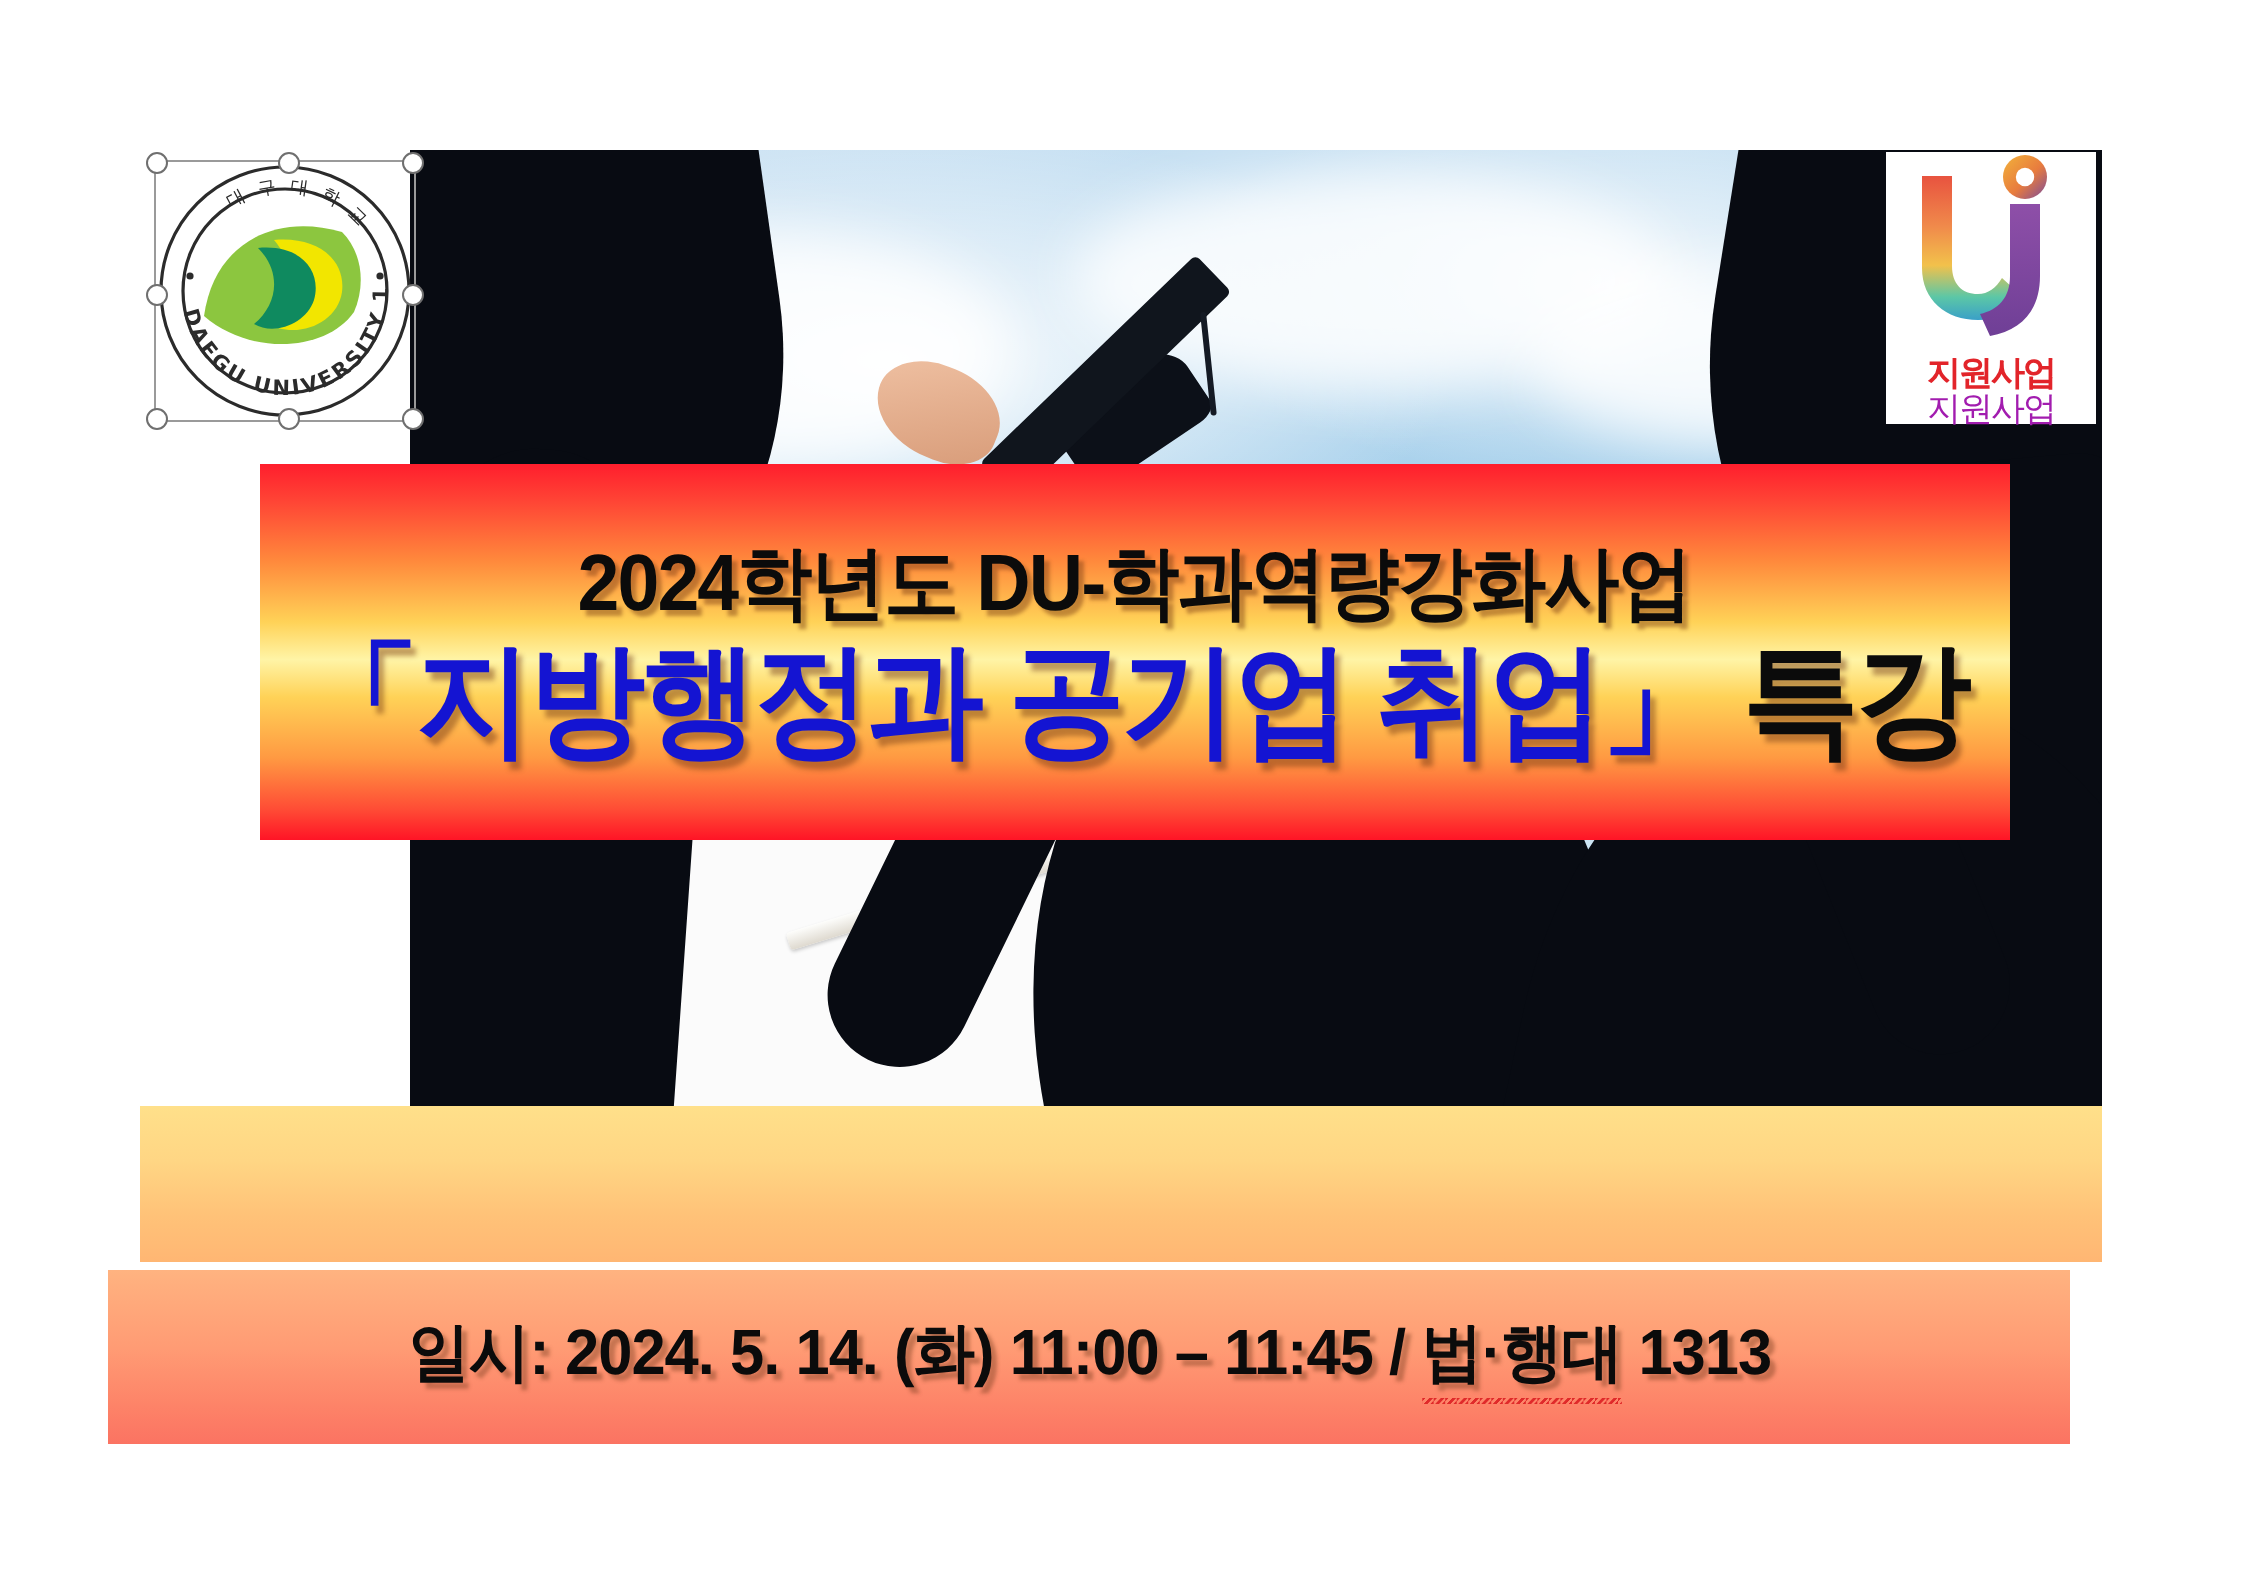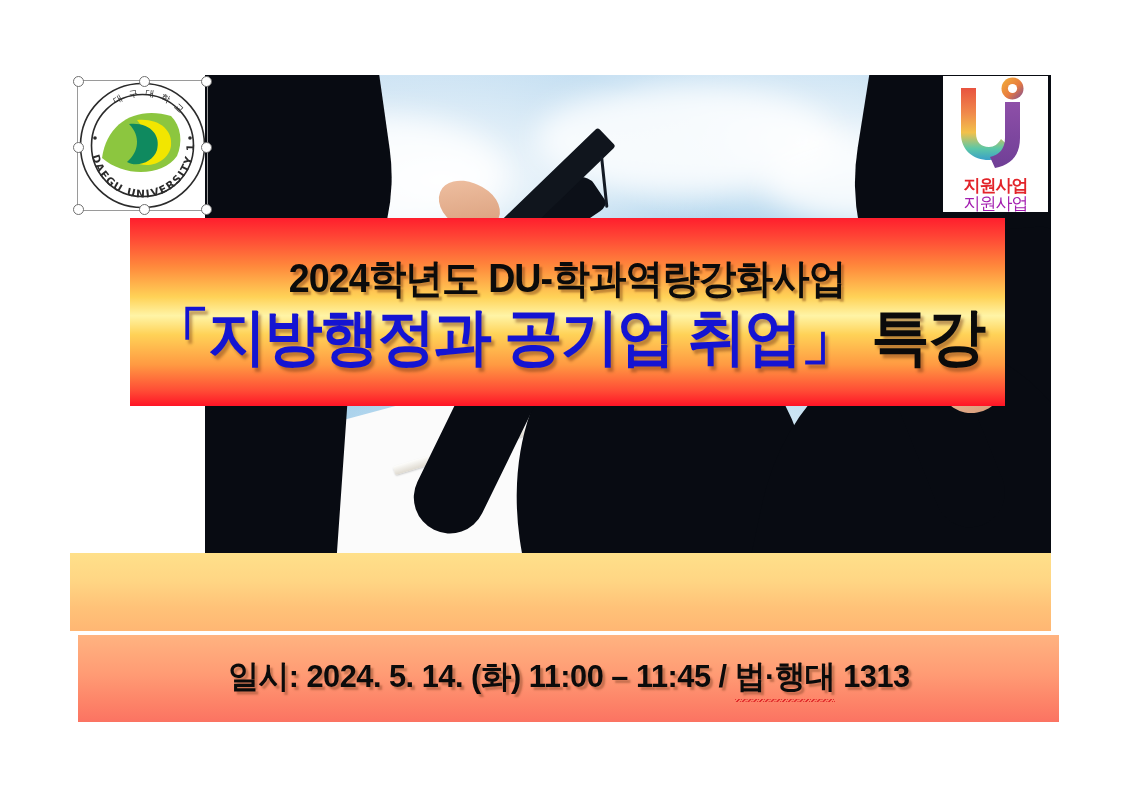--- a/index.html
+++ b/index.html
@@ -101,21 +101,21 @@
   .r2 { left:460px; top:292px; width:330px; transform: rotate(6deg); }
   .whitewall {
     position:absolute; left:60px; top:300px; width:520px; height:210px;
     background:#fbfbfb; transform: rotate(-15deg);
   }
 
   
   .title-banner {
     position: absolute;
     left: 130px;
-    top: 218px;
+    top: 232px;
     width: 875px;
     height: 188px;
     background: linear-gradient(180deg,
         #ff1e2d 0%,
         #ff4535 10%,
         #ff8a3c 26%,
         #ffd257 42%,
         #fff4a6 52%,
         #ffd257 62%,
         #ff9a42 78%,
@@ -206,21 +206,21 @@
   .band-yellow {
     position: absolute;
     left: 70px;
     top: 553px;
     width: 981px;
     height: 78px;
     background: linear-gradient(180deg, #ffe08a 0%, #ffd684 35%, #ffc278 70%, #ffb673 100%);
   }
   .band-orange {
     position: absolute;
-    left: 78px;
+    left: 54px;
     top: 635px;
     width: 981px;
     height: 87px;
     background: linear-gradient(180deg, #ffb380 0%, #ff9b74 45%, #fd8368 78%, #fb7362 100%);
     display: flex;
     align-items: center;
     justify-content: center;
   }
   .datetime {
     font-family: "Liberation Sans", "DejaVu Sans", sans-serif;

